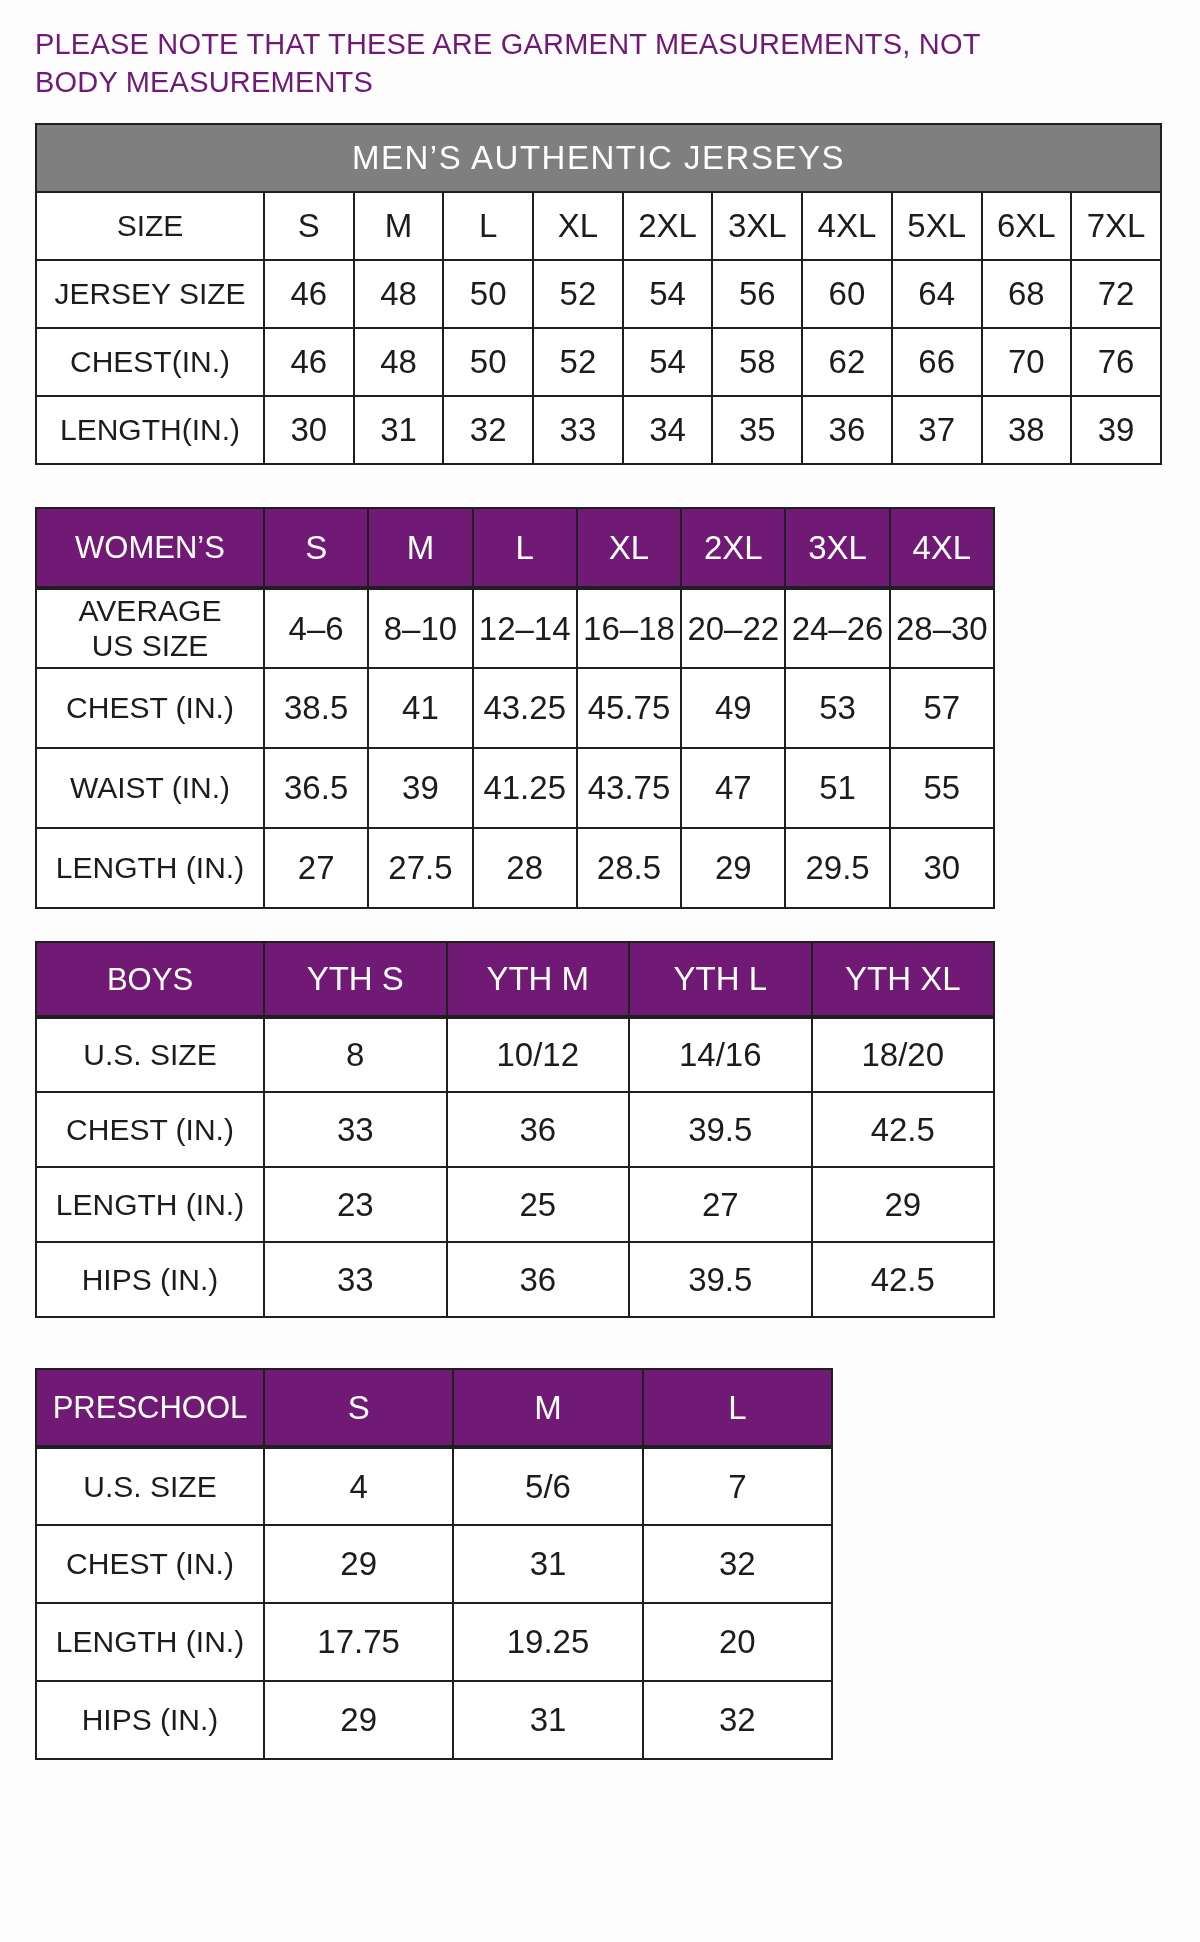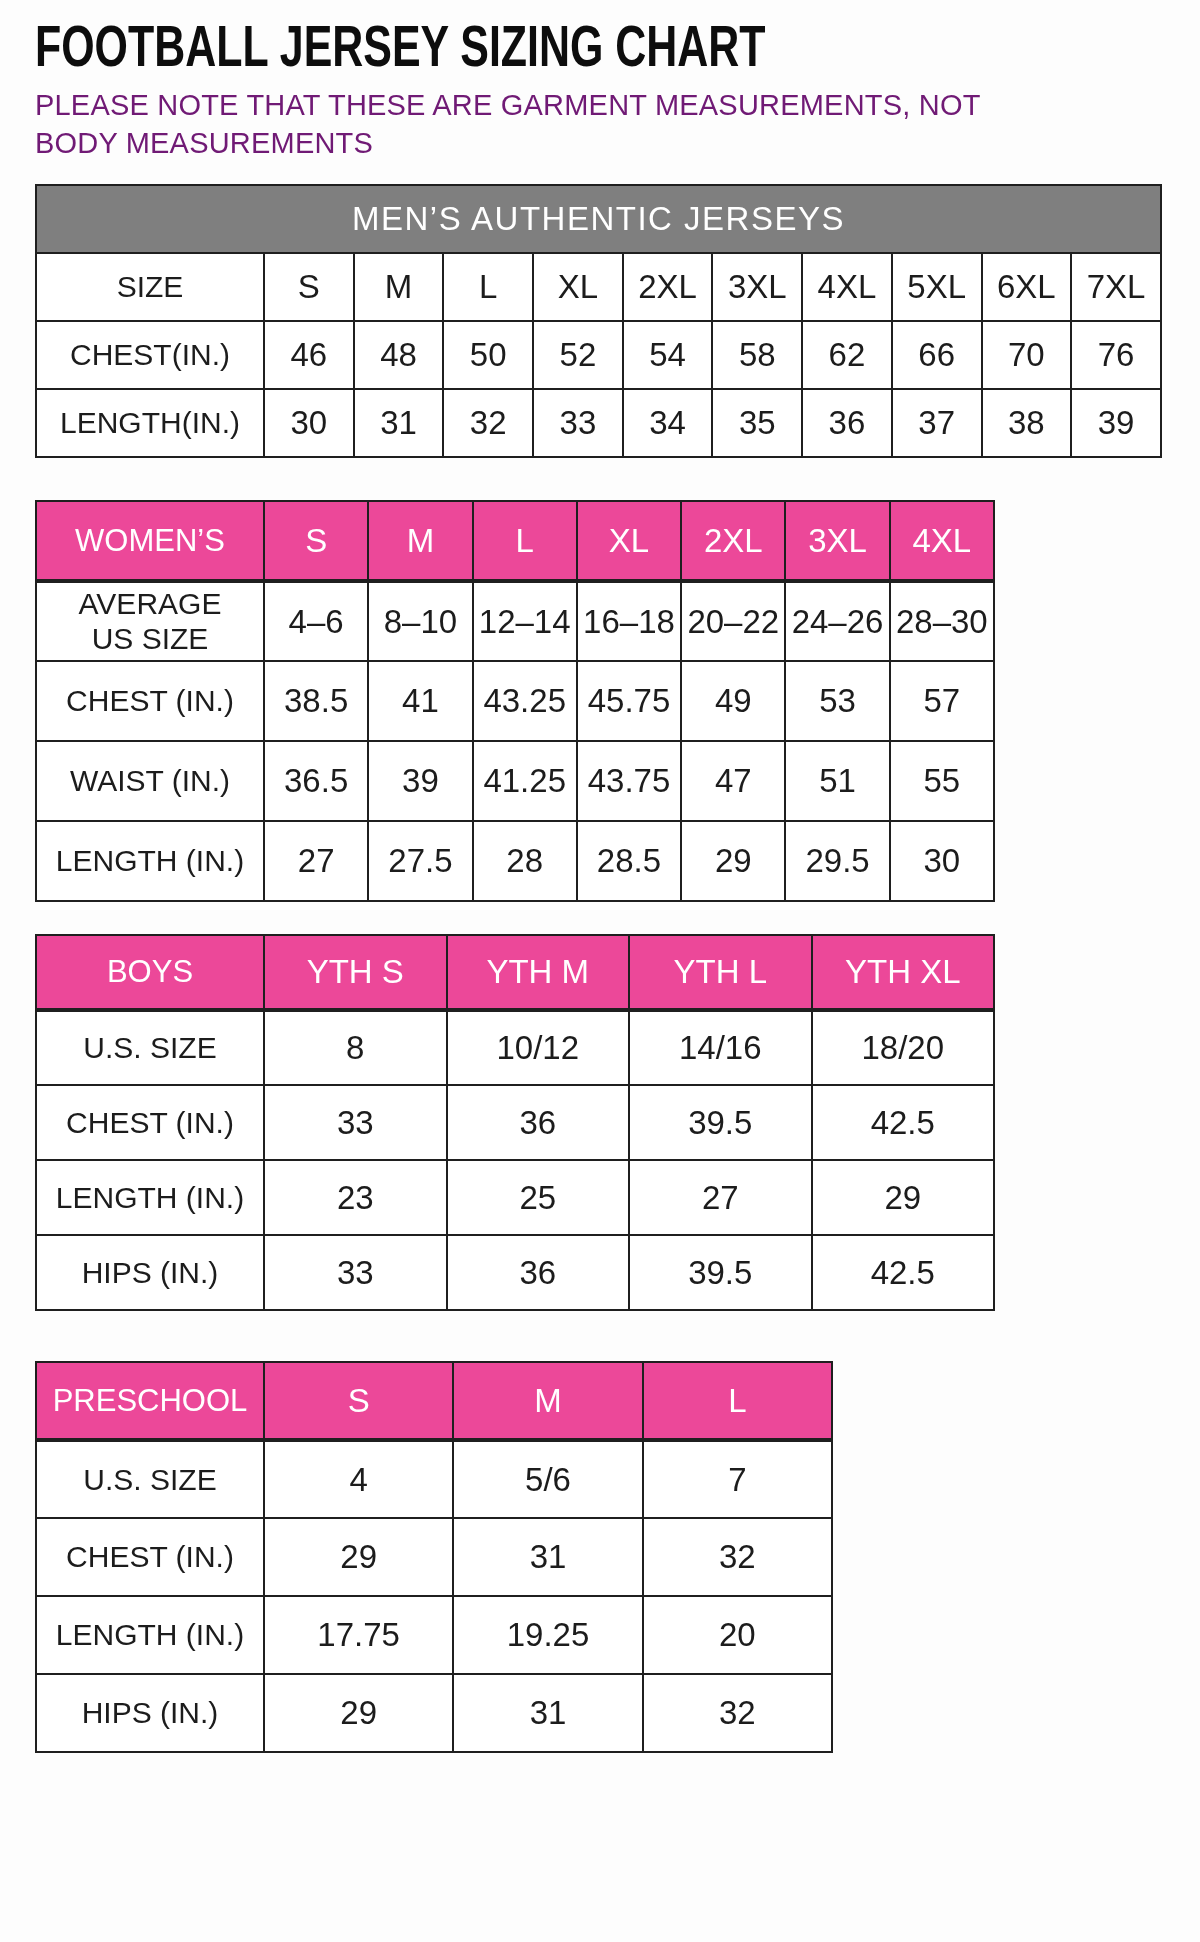--- a/index.html
+++ b/index.html
@@ -62,21 +62,21 @@
   th.banner {
     background: #7f7f7f;
     color: #ffffff;
     font-size: 38px;
     letter-spacing: 1.5px;
     height: 84px;
     border-bottom-width: 4px;
   }
   
   tr.head-gray th, tr.head-gray td {
-    background: #ec4899;
+    background: #701a75;
     color: #ffffff;
     border-bottom-width: 4px;
   }
   tr.head-gray th.row-label { font-size: 31px; }
   
   col.c-label { width: 228px; }
   table.mens      { width: 1127px; margin-top: 22px; }
   table.womens    { width: 960px;  margin-top: 42px; }
   table.boys      { width: 960px;  margin-top: 32px; padding-left: 18px; }
   table.preschool { width: 798px;  margin-top: 50px; }
@@ -90,21 +90,20 @@
     font-size: 28px;
     letter-spacing: 0.2px;
     white-space: nowrap;
   }
 </style>
 </head>
 <body>
 
 <div class="page">
 
-  <h1 class="title"><span class="condense">FOOTBALL JERSEY SIZING CHART</span></h1>
 
   <p class="red-note">PLEASE NOTE THAT THESE ARE GARMENT MEASUREMENTS, NOT BODY MEASUREMENTS</p>
 
   <table class="tbl mens">
     <colgroup>
         <col class="c-label">
         <col span="10">
       </colgroup>
     <thead>
       <tr>
@@ -117,20 +116,33 @@
           <td>S</td>
           <td>M</td>
           <td>L</td>
           <td>XL</td>
           <td>2XL</td>
           <td>3XL</td>
           <td>4XL</td>
           <td>5XL</td>
           <td>6XL</td>
           <td>7XL</td>
+        </tr>
+        <tr>
+          <th class="row-label">JERSEY SIZE</th>
+          <td>46</td>
+          <td>48</td>
+          <td>50</td>
+          <td>52</td>
+          <td>54</td>
+          <td>56</td>
+          <td>60</td>
+          <td>64</td>
+          <td>68</td>
+          <td>72</td>
         </tr>
         <tr>
           <th class="row-label">CHEST(IN.)</th>
           <td>46</td>
           <td>48</td>
           <td>50</td>
           <td>52</td>
           <td>54</td>
           <td>58</td>
           <td>62</td>

